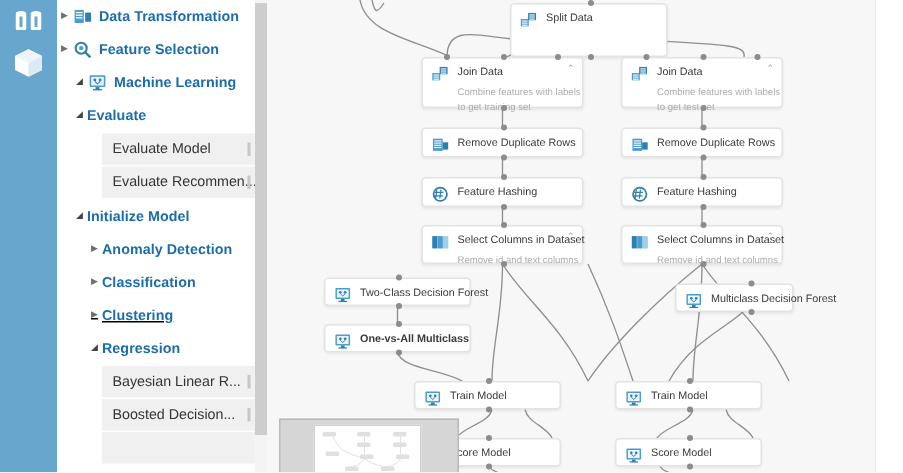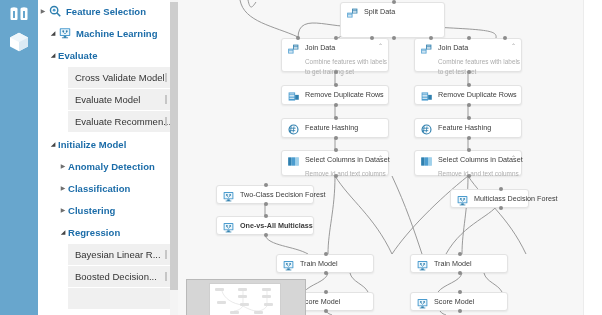--- a/index.html
+++ b/index.html
@@ -201,20 +201,33 @@
         <path d="M12 12 L21 7.4 L21 16.6 L12 21.2 Z" fill="#dceaf4"></path>
       </svg>
     </div>
   </div>
 
   <div id="tree">
       <div class="tree-row cat bold" style="padding-left: 0px;">
         <span class="caret">▶</span>
         <span class="ticon">
           <svg viewBox="0 0 16 16" width="14" height="14">
+            <rect x="2" y="3" width="7" height="10" fill="#4b9ccf"></rect>
+            <rect x="3" y="4.5" width="5" height="1" fill="#fff"></rect>
+            <rect x="3" y="6.5" width="5" height="1" fill="#fff"></rect>
+            <rect x="3" y="8.5" width="5" height="1" fill="#fff"></rect>
+            <rect x="10" y="5" width="4.5" height="7" fill="#2f7fae"></rect>
+          </svg>
+        </span>
+        <span class="tlabel">Data Transformation</span>
+      </div>
+      <div class="tree-row cat bold" style="padding-left: 0px;">
+        <span class="caret">▶</span>
+        <span class="ticon">
+          <svg viewBox="0 0 16 16" width="14" height="14">
             <circle cx="7" cy="7" r="4.2" fill="none" stroke="#2f7fae" stroke-width="1.6"></circle>
             <circle cx="7" cy="7" r="1.6" fill="#4b9ccf"></circle>
             <line x1="10" y1="10" x2="14" y2="14" stroke="#2f7fae" stroke-width="1.8"></line>
           </svg>
         </span>
         <span class="tlabel">Feature Selection</span>
       </div>
       <div class="tree-row cat bold" style="padding-left: 10px;">
         <span class="caret open">◢</span>
         <span class="ticon">
@@ -228,44 +241,40 @@
             <rect x="4.5" y="13" width="7" height="1" fill="#2f7fae"></rect>
           </svg>
         </span>
         <span class="tlabel">Machine Learning</span>
       </div>
       <div class="tree-row sub" style="padding-left: 10px;">
         <span class="caret open">◢</span>
         <span class="tlabel">Evaluate</span>
       </div>
       <div class="tree-leaf">
-        <span>Cross Validate Model</span>
-        <span class="grip"></span>
-      </div>
-      <div class="tree-leaf">
         <span>Evaluate Model</span>
         <span class="grip"></span>
       </div>
       <div class="tree-leaf">
         <span>Evaluate Recommen...</span>
         <span class="grip"></span>
       </div>
       <div class="tree-row sub" style="padding-left: 10px;">
         <span class="caret open">◢</span>
         <span class="tlabel">Initialize Model</span>
       </div>
       <div class="tree-row sub" style="padding-left: 20px;">
         <span class="caret">▶</span>
         <span class="tlabel">Anomaly Detection</span>
       </div>
       <div class="tree-row sub" style="padding-left: 20px;">
         <span class="caret">▶</span>
         <span class="tlabel">Classification</span>
       </div>
-      <div class="tree-row sub" style="padding-left: 20px;">
+      <div class="tree-row sub" style="padding-left: 20px; text-decoration: underline;">
         <span class="caret">▶</span>
         <span class="tlabel">Clustering</span>
       </div>
       <div class="tree-row sub" style="padding-left: 20px;">
         <span class="caret open">◢</span>
         <span class="tlabel">Regression</span>
       </div>
       <div class="tree-leaf">
         <span>Bayesian Linear R...</span>
         <span class="grip"></span>

